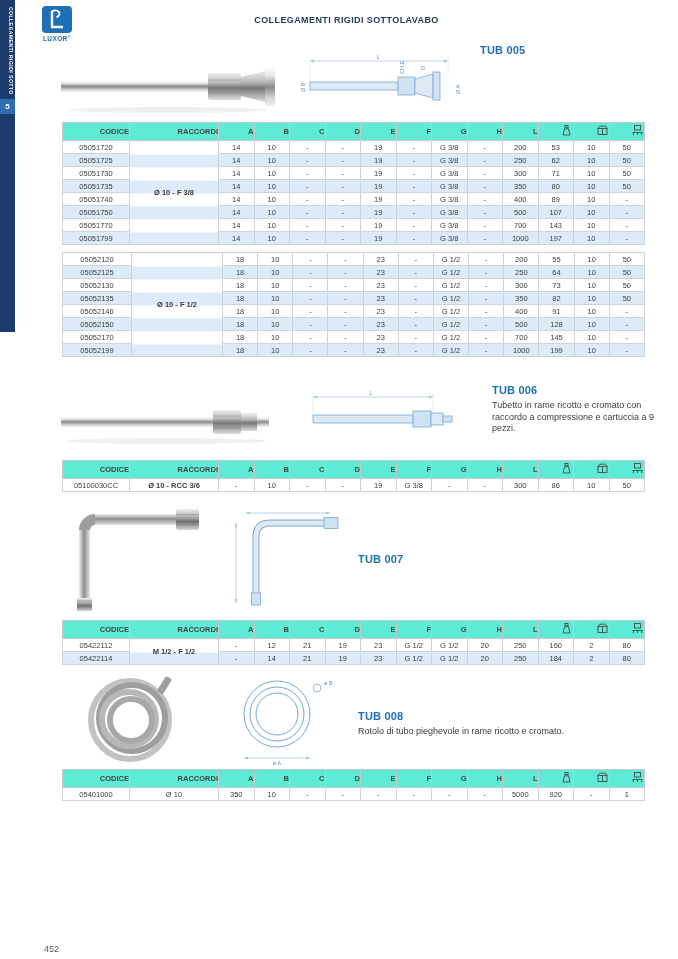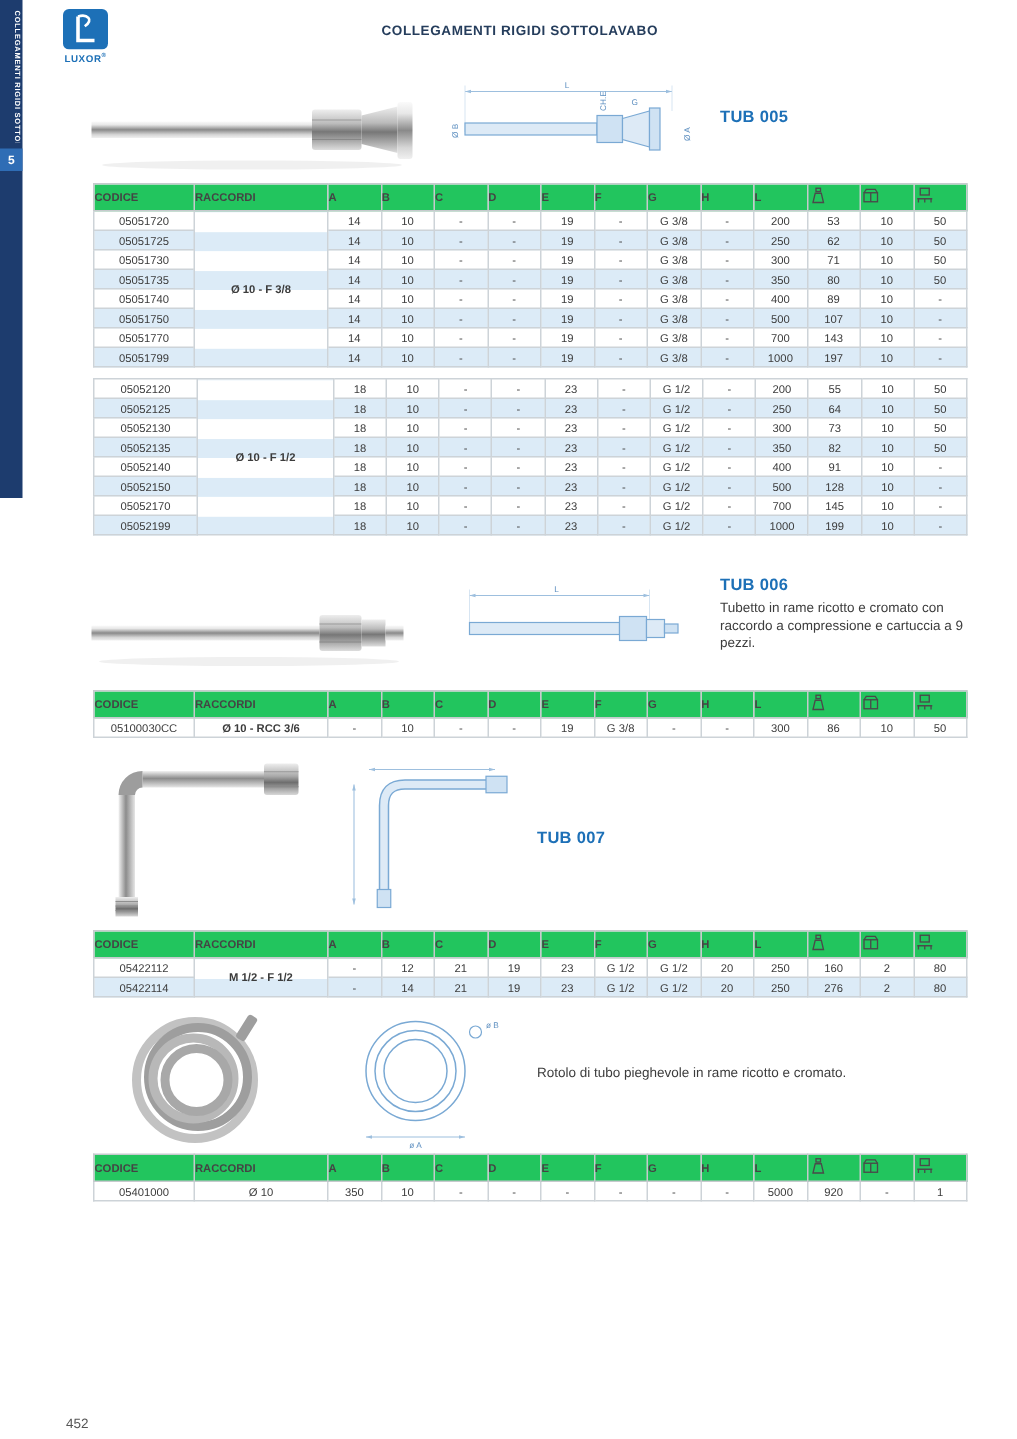--- a/index.html
+++ b/index.html
@@ -13,22 +13,22 @@
   .logo-mark{width:30px;height:27px;margin:0 auto;}
   .logo-text{font-size:6.5px;font-weight:bold;color:#1d70b7;letter-spacing:.4px;margin-top:1px;}
   .logo-text .reg{font-size:4px;vertical-align:super;}
   .page-title{position:absolute;left:15px;width:663px;top:15px;text-align:center;font-size:9px;
     font-weight:bold;color:#253d5c;letter-spacing:.4px;}
   .abs{position:absolute;}
   .info{position:absolute;}
   .info h3{color:#1d70b7;font-size:11px;font-weight:bold;letter-spacing:.2px;margin:0 0 4px 0;}
   .info p{font-size:9px;color:#3c3c3c;line-height:1.3;margin:0;}
   table.data{position:absolute;left:62px;width:583px;border-collapse:collapse;table-layout:fixed;}
-  table.data th{background:#22c55e;border:1px solid #c6cacd;height:17px;font-size:7.5px;font-weight:bold;
-    color:#444;text-align:left;padding:0;}
+  table.data th{background:#5eead4;border:1px solid #c6cacd;height:17px;font-size:7.5px;font-weight:bold;
+    color:#444;text-align:right;padding:0;}
   table.data td{border:1px solid #cdd3d8;height:12px;text-align:center;padding:0 1px;background:#fff;
     font-size:7.5px;color:#3c3c3c;}
   table.data tr.alt td{background:#dcebf7;}
   table.data td.span-cell{background:repeating-linear-gradient(to bottom,#fff 0 13px,#dcebf7 13px 26px);font-weight:bold;}
   table.data th.codice, table.data td.codice{width:66px;}
   table.data th.raccordi, table.data td.raccordi{width:88px;}
   .dlabel{font-size:5.5px;fill:#5d8fc0;}
   .page-number{position:absolute;left:44px;top:928px;font-size:9px;color:#555;margin-top:16px;}
 </style>
 </head>
@@ -89,21 +89,21 @@
     <rect x="10" y="30" width="88" height="8" fill="#ddeaf6" stroke="#7aa9d4" stroke-width="0.8"></rect>
     <rect x="98" y="25" width="17" height="18" fill="#cfe2f3" stroke="#7aa9d4" stroke-width="0.8"></rect>
     <polygon points="115,27 133,22 133,46 115,41" fill="#ddeaf6" stroke="#7aa9d4" stroke-width="0.8"></polygon>
     <rect x="133" y="20" width="7" height="28" fill="#cfe2f3" stroke="#7aa9d4" stroke-width="0.8"></rect>
     <text class="dlabel" transform="rotate(-90 5 40)" x="5" y="40">Ø B</text>
     <text class="dlabel" transform="rotate(-90 104 22)" x="104" y="22">CH.E</text>
     <text class="dlabel" x="121" y="18">G</text>
     <text class="dlabel" transform="rotate(-90 160 42)" x="160" y="42">Ø A</text>
   </svg>
 
-  <div class="info" style="left:480px;top:72px;width:180px">
+  <div class="info" style="left:480px;top:44px;width:180px">
     <h3>TUB 005</h3>
   </div>
 
   <table class="data" style="top:122px">
   <thead>
     <tr>
       <th class="codice">CODICE</th>
       <th class="raccordi">RACCORDI</th>
       <th>A</th>
       <th>B</th>
@@ -415,21 +415,21 @@
     <polygon points="128,9 124,7.8 124,10.2" fill="#9dbfde"></polygon>
     <text x="66" y="6.5" class="dlabel" text-anchor="middle">L</text>
     <line x1="8" y1="5" x2="8" y2="33" stroke="#c9dced" stroke-width="0.5"></line>
     <line x1="128" y1="5" x2="128" y2="28" stroke="#c9dced" stroke-width="0.5"></line>
     <rect x="8" y="27" width="100" height="8" fill="#ddeaf6" stroke="#7aa9d4" stroke-width="0.8"></rect>
     <rect x="108" y="23" width="18" height="16" fill="#cfe2f3" stroke="#7aa9d4" stroke-width="0.8"></rect>
     <rect x="126" y="25" width="12" height="12" fill="#ddeaf6" stroke="#7aa9d4" stroke-width="0.8"></rect>
     <rect x="138" y="28" width="9" height="6" fill="#cfe2f3" stroke="#7aa9d4" stroke-width="0.8"></rect>
   </svg>
 
-  <div class="info" style="left:480px;top:384px;width:180px">
+  <div class="info" style="left:492px;top:384px;width:180px">
     <h3>TUB 006</h3>
     <p>Tubetto in rame ricotto e cromato con raccordo a compressione e cartuccia a 9 pezzi.</p>
   </div>
 
   <table class="data" style="top:460px">
   <thead>
     <tr>
       <th class="codice">CODICE</th>
       <th class="raccordi">RACCORDI</th>
       <th>A</th>
@@ -584,21 +584,21 @@
           <td class="codice">05422114</td>
           <td>-</td>
           <td>14</td>
           <td>21</td>
           <td>19</td>
           <td>23</td>
           <td>G 1/2</td>
           <td>G 1/2</td>
           <td>20</td>
           <td>250</td>
-          <td>276</td>
+          <td>184</td>
           <td>2</td>
           <td>80</td>
         </tr>
       </tbody>
     </table>
 
   <svg class="abs" style="left:60px;top:672px" width="145" height="95" viewBox="0 0 145 95">
     <g fill="none">
       <circle cx="70" cy="48" r="39" stroke="#c2c2c2" stroke-width="6"></circle>
       <circle cx="72" cy="46" r="33" stroke="#9e9e9e" stroke-width="6"></circle>
@@ -616,20 +616,21 @@
     </g>
     <circle cx="95" cy="16" r="4" fill="none" stroke="#7aa9d4" stroke-width="0.8"></circle>
     <text x="102" y="13" class="dlabel">ø B</text>
     <line x1="22" y1="86" x2="88" y2="86" stroke="#9dbfde" stroke-width="0.7"></line>
     <polygon points="22,86 26,84.8 26,87.2" fill="#9dbfde"></polygon>
     <polygon points="88,86 84,84.8 84,87.2" fill="#9dbfde"></polygon>
     <text x="55" y="93" class="dlabel" text-anchor="middle">ø A</text>
   </svg>
 
   <div class="info" style="left:358px;top:710px;width:240px">
+    <h3>TUB 008</h3>
     <p>Rotolo di tubo pieghevole in rame ricotto e cromato.</p>
   </div>
 
   <table class="data" style="top:769px">
   <thead>
     <tr>
       <th class="codice">CODICE</th>
       <th class="raccordi">RACCORDI</th>
       <th>A</th>
       <th>B</th>

